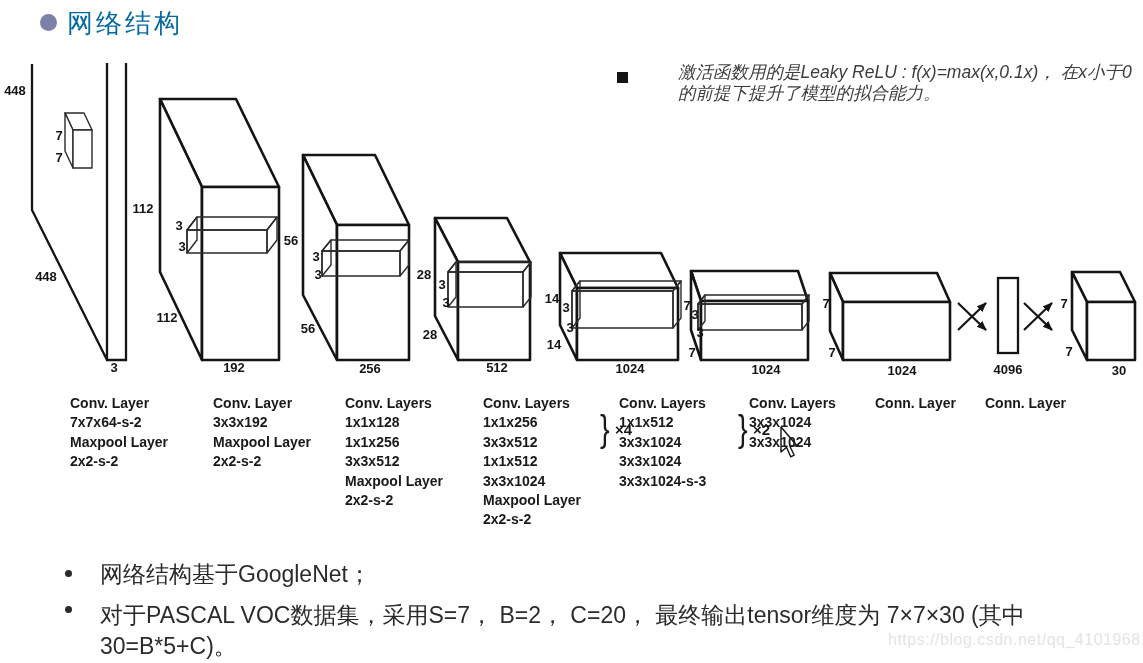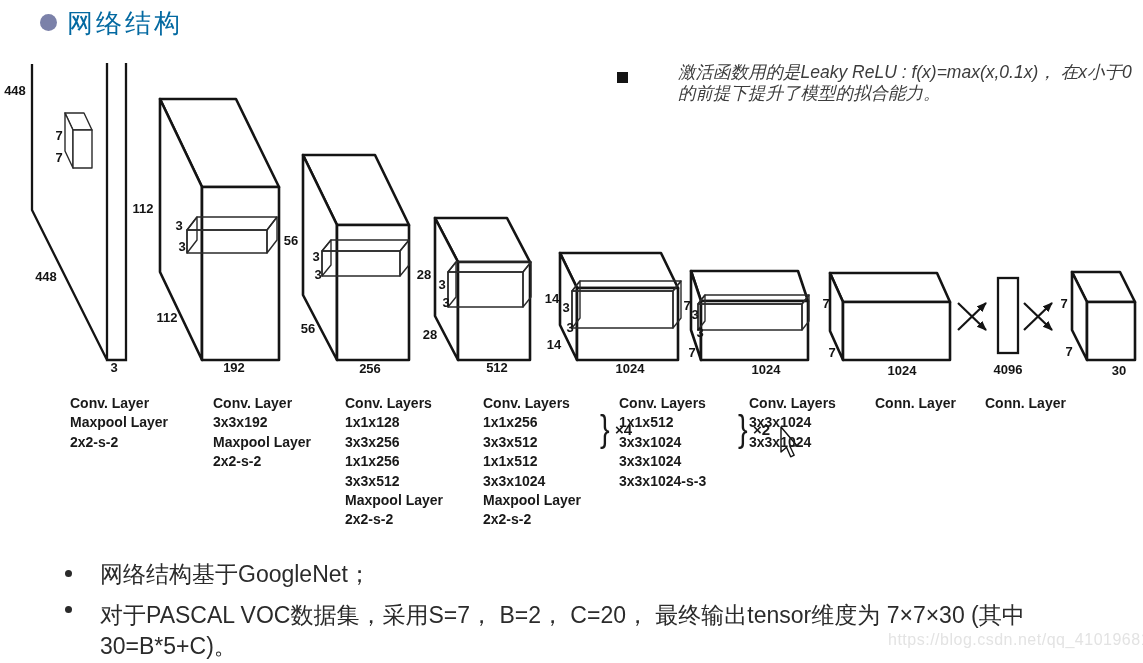--- a/index.html
+++ b/index.html
@@ -194,33 +194,33 @@
 
     <text class="dim" x="1064" y="308">7</text>
     <text class="dim" x="1069" y="356">7</text>
     <text class="dim" x="1119" y="375">30</text>
 
     <path class="cursor-shape" d="M781,427 L781,452 L786.5,447.3 L790.7,456.8 L794.2,455.2 L789.8,446 L797,445.8 Z"></path>
   </svg>
 
   <div class="col" style="left:70px">
     <div>Conv. Layer</div>
+    <div>7x7x64-s-2</div>
     <div>Maxpool Layer</div>
     <div>2x2-s-2</div>
   </div>
   <div class="col" style="left:213px">
     <div>Conv. Layer</div>
     <div>3x3x192</div>
     <div>Maxpool Layer</div>
     <div>2x2-s-2</div>
   </div>
   <div class="col" style="left:345px">
     <div>Conv. Layers</div>
     <div>1x1x128</div>
-    <div>3x3x256</div>
     <div>1x1x256</div>
     <div>3x3x512</div>
     <div>Maxpool Layer</div>
     <div>2x2-s-2</div>
   </div>
   <div class="col" style="left:483px">
     <div>Conv. Layers</div>
     <div>1x1x256</div>
     <div>3x3x512</div>
     <div>1x1x512</div>

